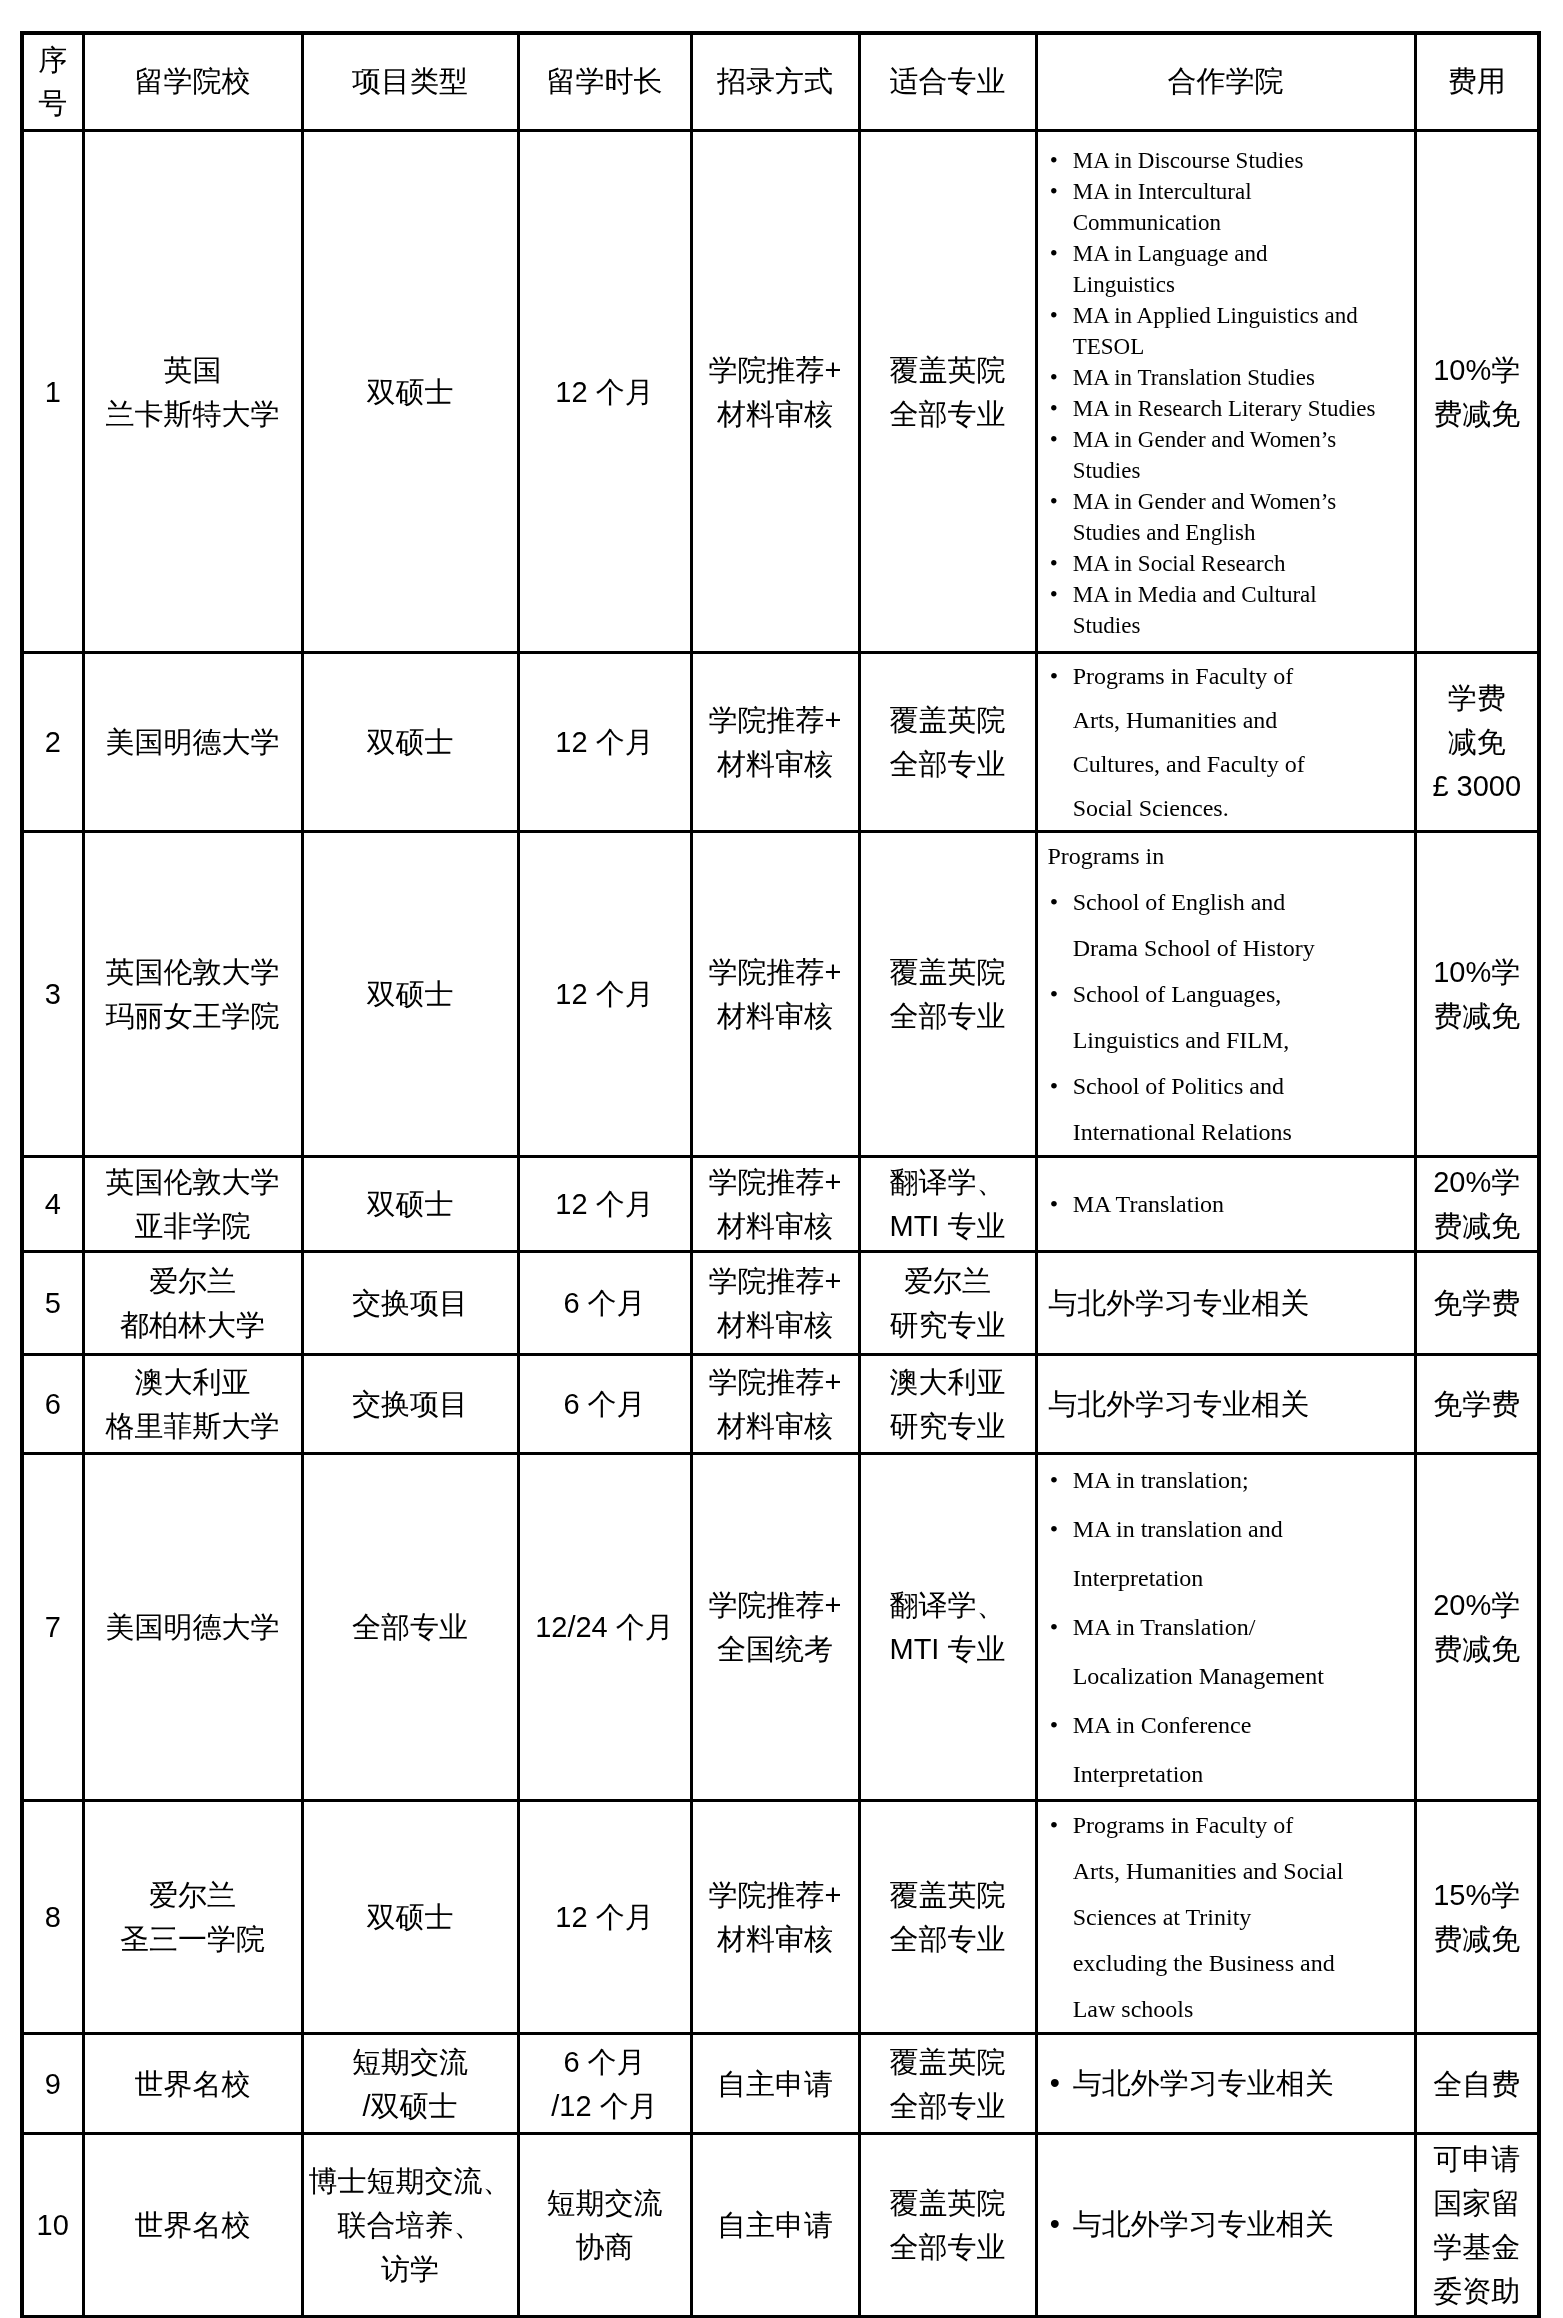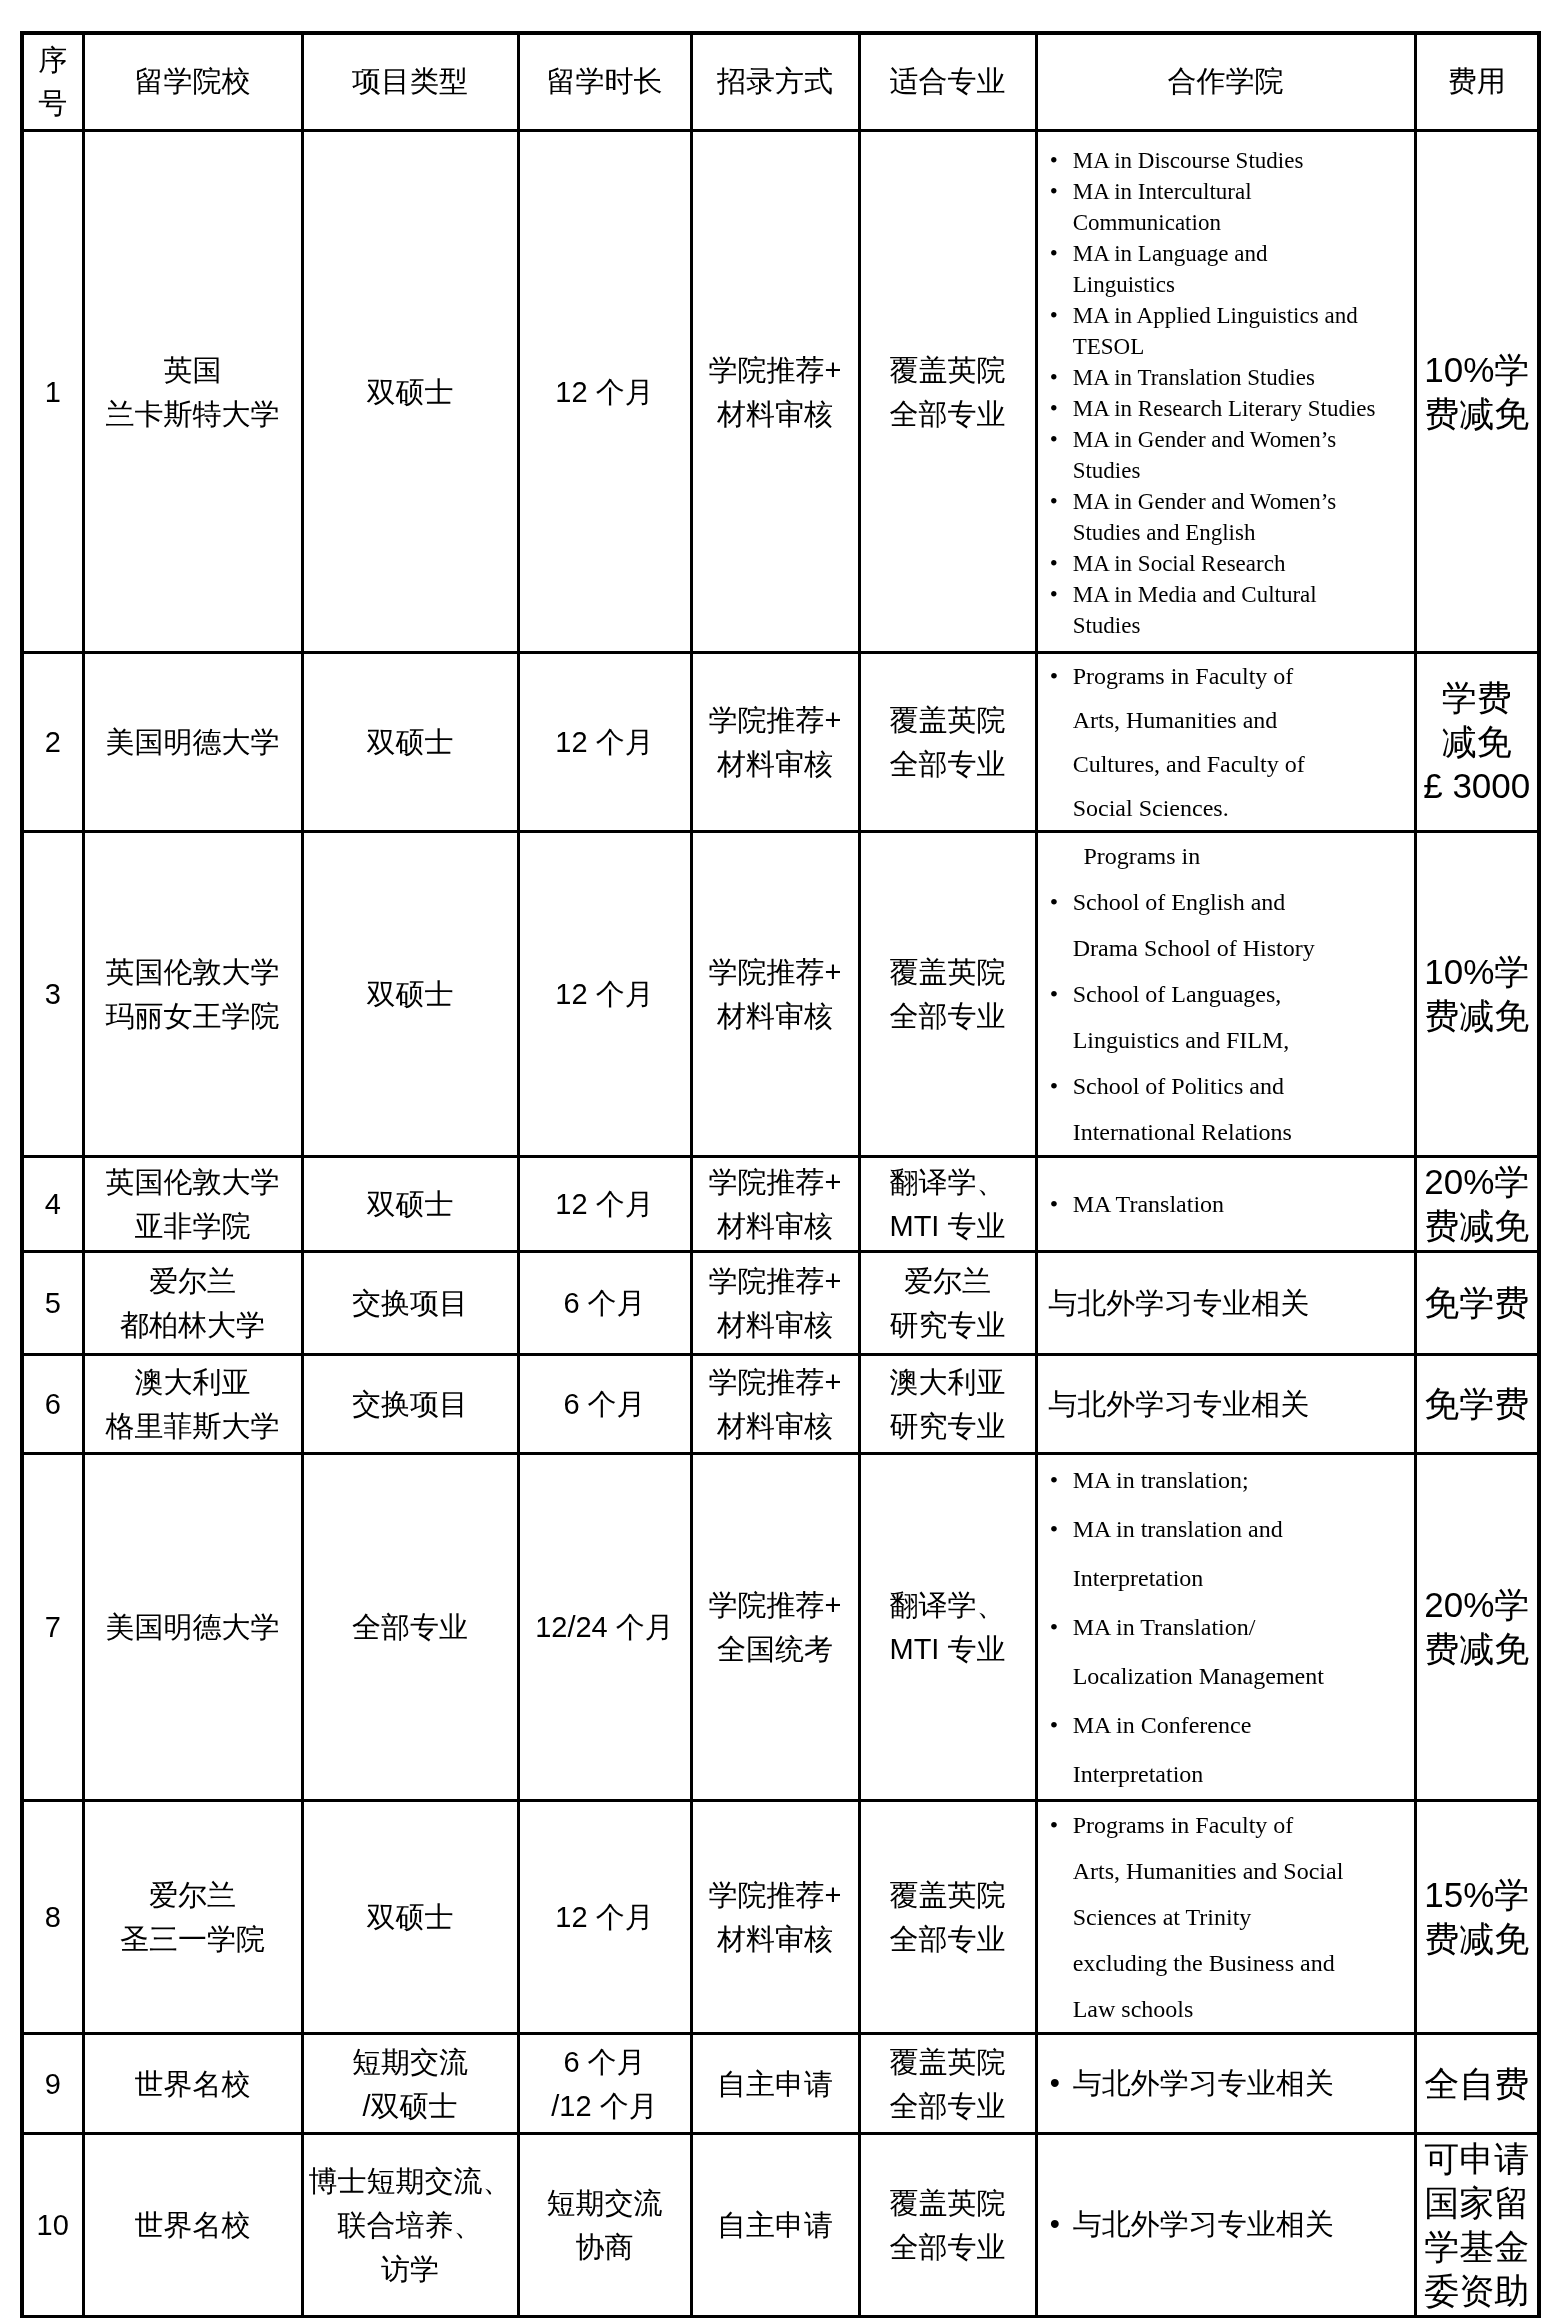--- a/index.html
+++ b/index.html
@@ -32,26 +32,26 @@
   .partner { text-align:left; }
   .partner-en { font-family:"Liberation Serif", serif; }
   .pr0 { font-size:23px; line-height:31px; padding-top:7.6px; padding-bottom:4.6px; }
   .pr1 { font-size:24px; line-height:44px; }
   .pr2 { font-size:24px; line-height:46px; }
   .pr3 { font-size:24px; line-height:30.5px; }
   .pr4, .pr5 { font-size:29px; line-height:38px; }
   .pr6 { font-size:24px; line-height:49px; }
   .pr7 { font-size:24px; line-height:46px; }
   .pr8, .pr9 { font-size:29px; line-height:37px; }
-  .intro { padding-left:10px; white-space:pre-line;margin-left:36px; }
+  .intro { padding-left:10px; white-space:pre-line; }
   .plain { padding-left:10.7px; white-space:pre-line; }
   .bi { display:flex; align-items:flex-start; padding-left:12.2px; }
   .dot { flex:0 0 23px; }
   .bt { flex:1; white-space:pre-line; padding-right:14px; }
-  .fee { font-size:35px; line-height:44px; }
+  .fee { font-size:29px; line-height:44px; }
 </style>
 </head>
 <body>
 
 <div class="sheet">
   <table>
     <colgroup>
       <col style="width:61px">
         <col style="width:219px">
         <col style="width:216px">

